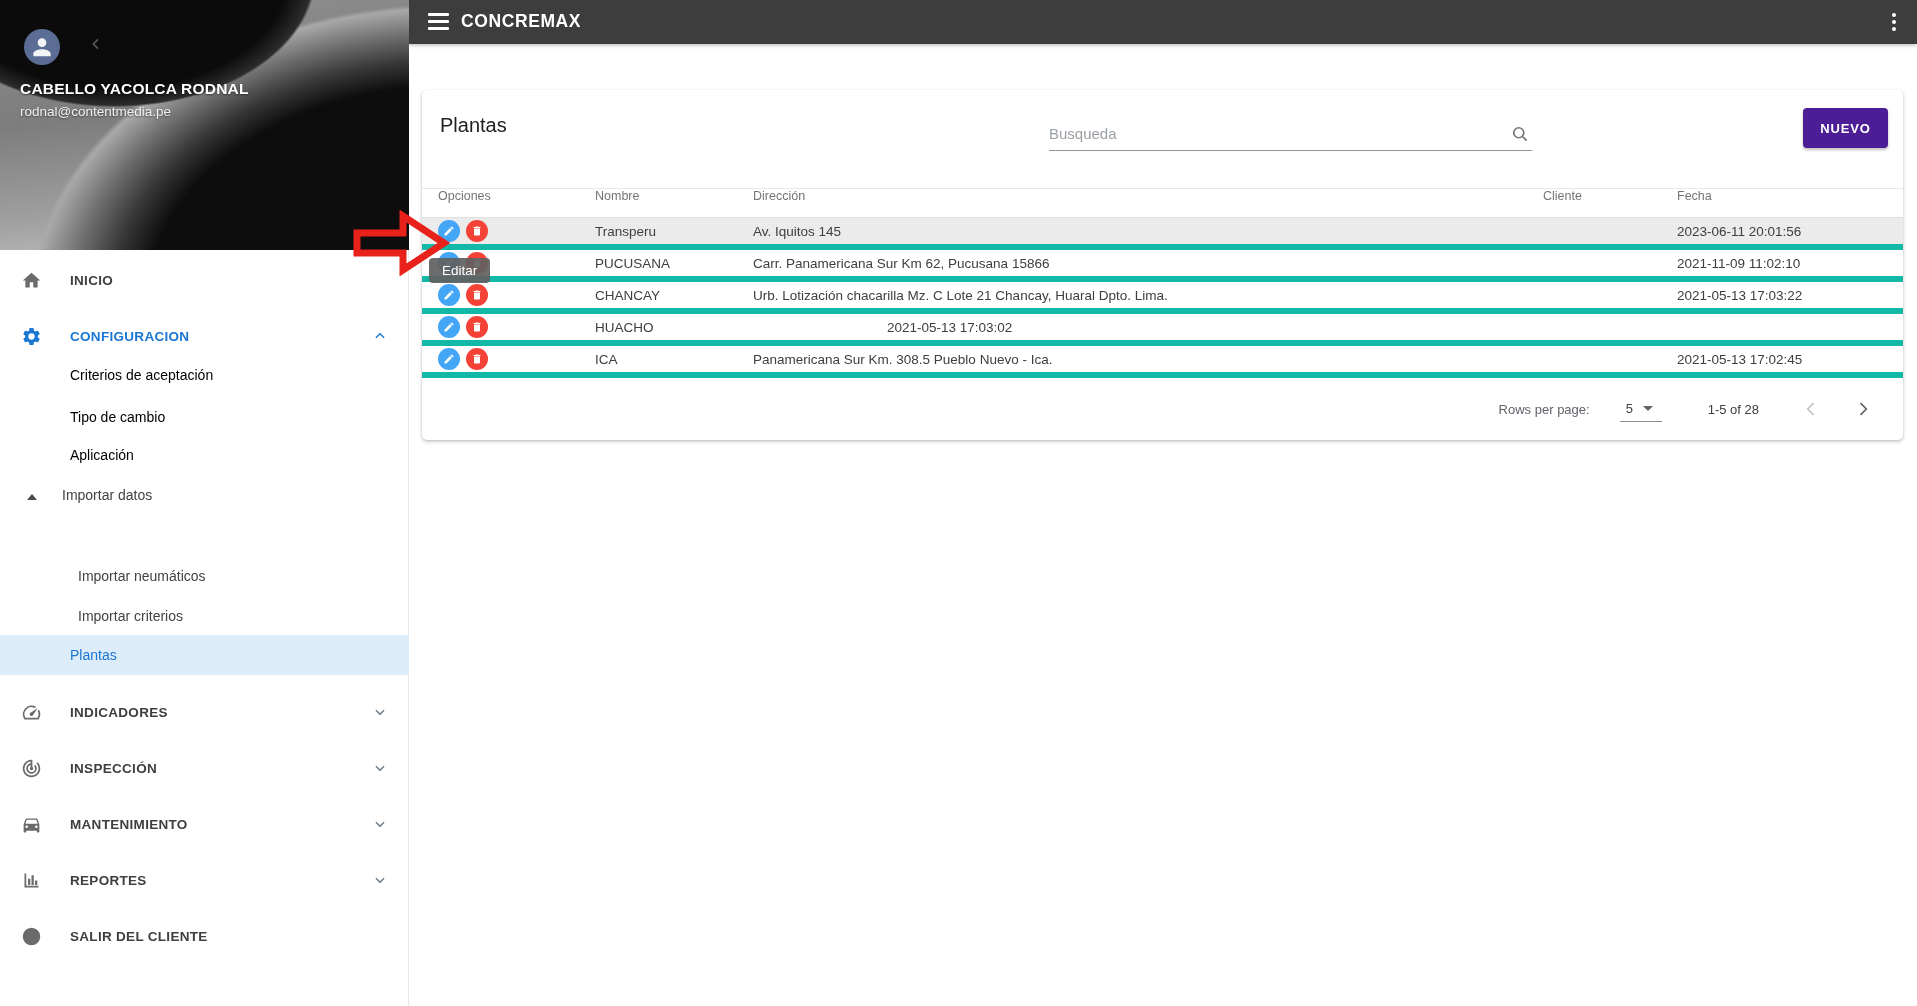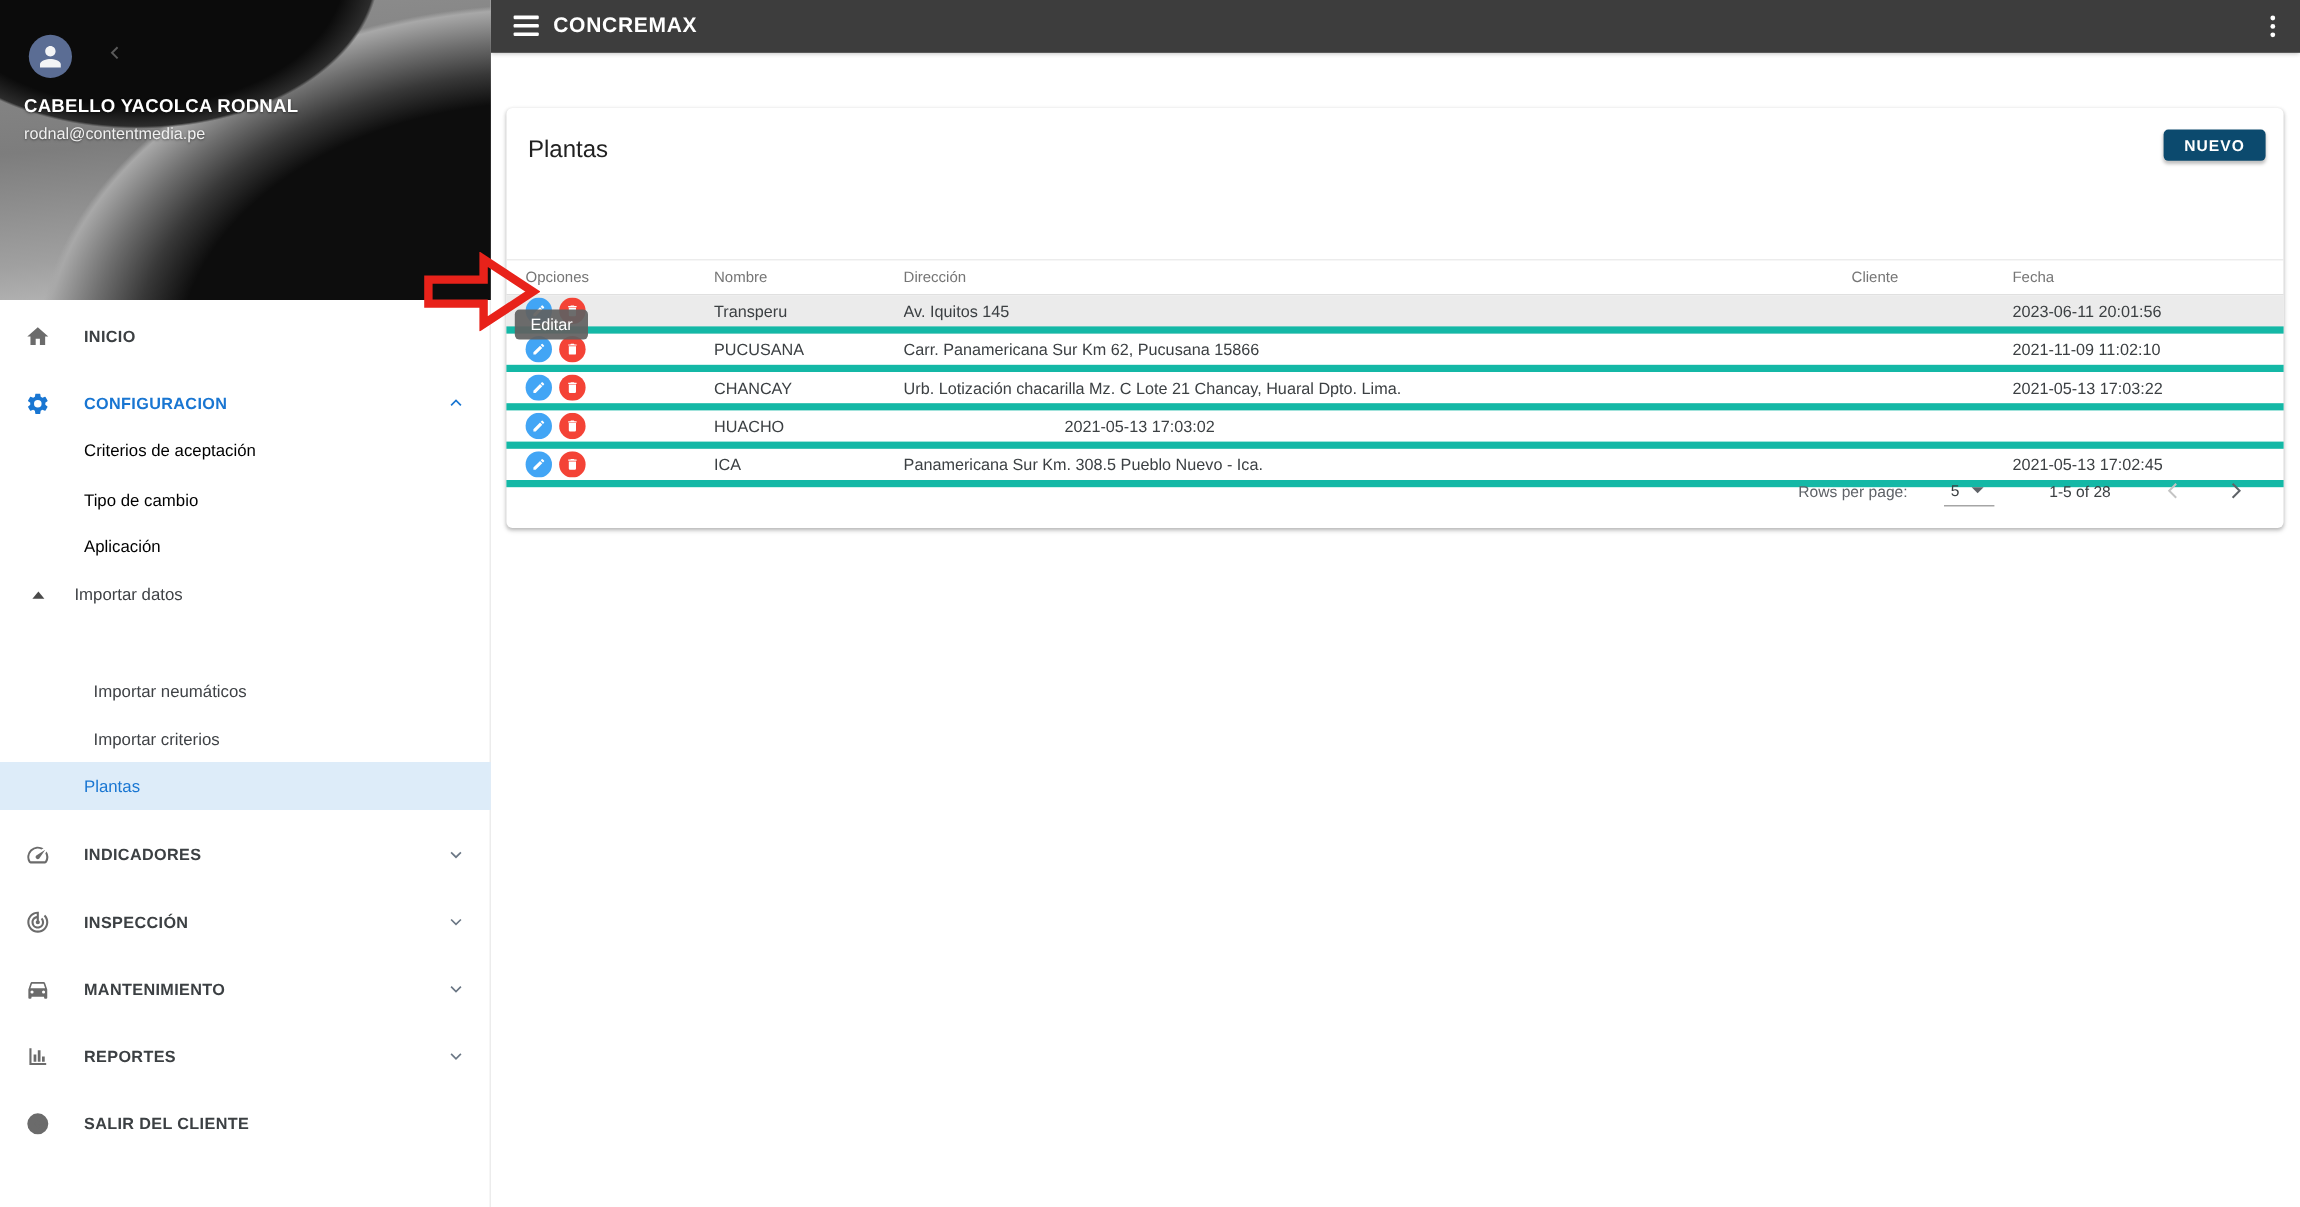--- a/index.html
+++ b/index.html
@@ -63,29 +63,29 @@
   .card-title { position:absolute; left:18px; top:24px; font-size:20px; color:#212121; }
 
   .search-wrap { position:absolute; left:627px; top:28px; width:483px; height:33px;
     border-bottom:1px solid #949494; }
   .search-wrap input { width:445px; height:30px; border:none; outline:none; font-size:15px;
     color:#3c4043; background:transparent; font-family:"Liberation Sans","DejaVu Sans",sans-serif; }
   .search-wrap input::placeholder { color:#9aa0a6; }
   .search-icon { position:absolute; right:2px; top:6px; width:20px; height:20px; cursor:pointer; }
   .search-icon svg { stroke:#757575; }
 
-  .nuevo-btn { position:absolute; right:15px; top:18px; width:85px; height:26px; background:#0c4a6e;
+  .nuevo-btn { position:absolute; right:15px; top:18px; width:85px; height:40px; background:#4c1d95;
     border:none; border-radius:4px; color:#fff; font-size:13px; font-weight:700; letter-spacing:.9px;
     cursor:pointer; box-shadow:0 2px 3px rgba(0,0,0,.25);
     font-family:"Liberation Sans","DejaVu Sans",sans-serif; }
 
   
   .table { position:absolute; top:98px; left:0; right:0; }
-  .thead { display:flex; height:30px; align-items:center; border-top:1px solid #e8e8e8;
-    border-bottom:1px solid #e0e0e0;margin-top:28px; }
+  .thead { display:flex; height:30px; align-items:flex-start; border-top:1px solid #e8e8e8;
+    border-bottom:1px solid #e0e0e0; }
   .thead .cell { color:#757575; font-size:12.5px; }
   .trow { display:flex; height:32px; align-items:center; border-bottom:6px solid #14b8a6; }
   .trow .cell { color:#3c4043; font-size:13.5px; white-space:nowrap; overflow:hidden; }
   .trow.hovered { background:#ebebeb; }
   .c1 { width:173px; padding-left:16px; }
   .c2 { width:158px; }
   .c3 { width:790px; }
   .c4 { width:134px; }
   .c5 { flex:1; }
 
@@ -260,20 +260,29 @@
   <div class="kebab">
       <i></i>
       <i></i>
       <i></i>
     </div>
 </div>
 
 <div class="card">
   <div class="card-title">Plantas</div>
 
+  <div class="search-wrap">
+    <input type="text" placeholder="Busqueda" style="">
+    <span class="search-icon">
+      <svg viewBox="0 0 24 24" fill="none" stroke-width="2">
+          <circle cx="10.5" cy="10.5" r="6"></circle>
+          <path d="M15 15l5 5"></path>
+        </svg>
+    </span>
+  </div>
 
   <button class="nuevo-btn">NUEVO</button>
 
   <div class="table">
     <div class="thead">
       <div class="cell c1">Opciones</div>
       <div class="cell c2">Nombre</div>
       <div class="cell c3">Dirección</div>
       <div class="cell c4">Cliente</div>
       <div class="cell c5">Fecha</div>

